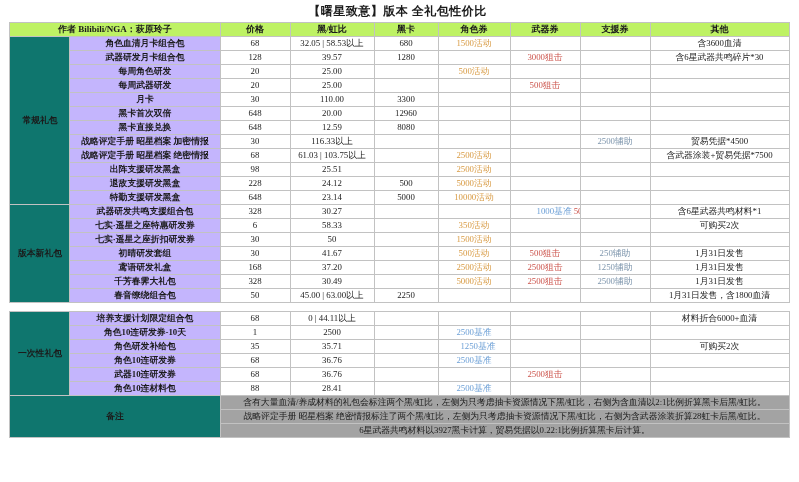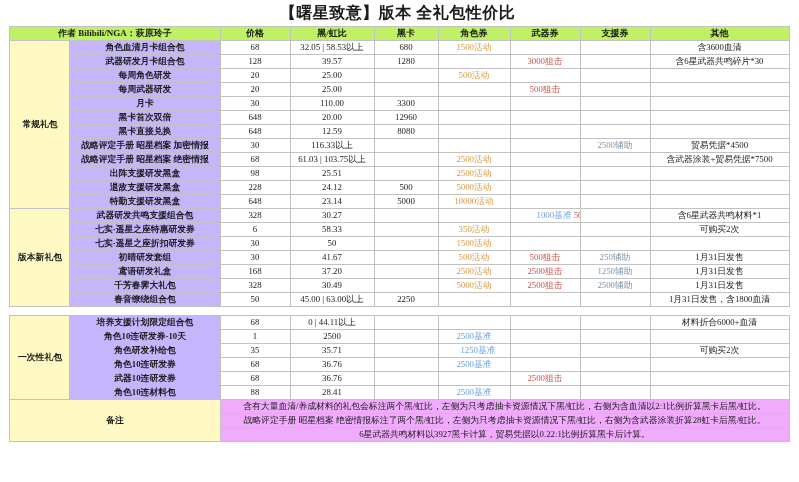--- a/index.html
+++ b/index.html
@@ -2,35 +2,35 @@
 <html><head>
 <meta charset="utf-8">
 <style>
   *{box-sizing:border-box;}
   html,body{margin:0;padding:0;}
   body{
     width:799px;height:482px;overflow:hidden;background:#ffffff;
     font-family:"Liberation Serif","DejaVu Serif",serif;color:#1b1b1b;
   }
   .title{
-    text-align:center;font-weight:bold;font-size:16px;
+    text-align:center;font-weight:bold;font-size:12px;
     padding:3px 4px 2px 0;letter-spacing:0.5px;
   }
   table{
     border-collapse:collapse;table-layout:fixed;margin:0 auto;
     width:779px;font-size:8.8px;
   }
   td,th{
     border:1px solid #c2c2c2;padding:0 2px;height:14px;line-height:13px;
     text-align:center;overflow:hidden;white-space:nowrap;
   }
   th{background:#bef264;font-weight:bold;font-size:9px;}
-  .c-group{background:#fef9c3;font-weight:bold;}
+  .c-group{background:#0f766e;font-weight:bold;}
   .c-name{background:#c4b5fd;font-weight:bold;}
-  .c-note{background:#f0abfc;}
+  .c-note{background:#a3a3a3;}
   tr.gap td{border-left:none;border-right:none;height:9px;background:#fff;}
   .ticket-val{padding:12px 1px;}
 </style>
 </head>
 <body>
 
 <div class="title">【曙星致意】版本 全礼包性价比</div>
 
 <table>
   <colgroup>

